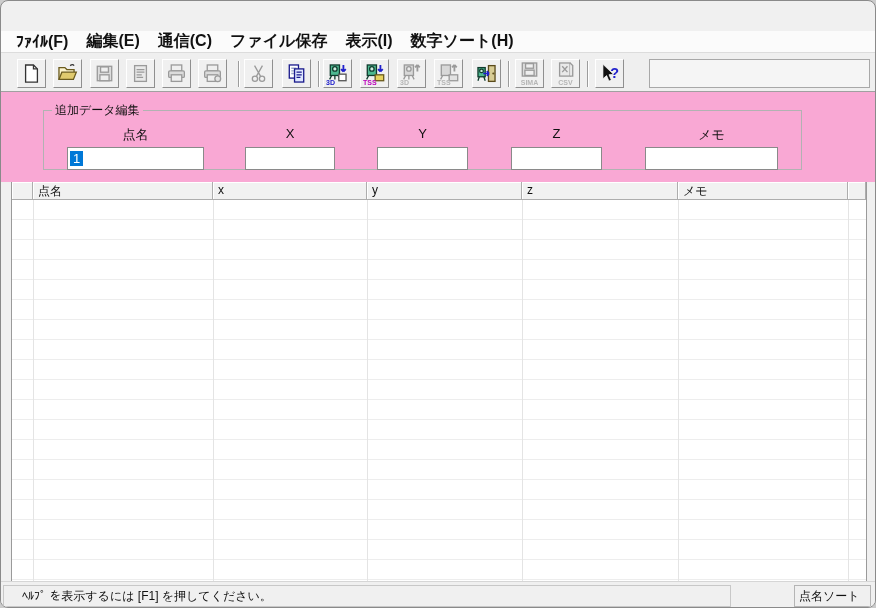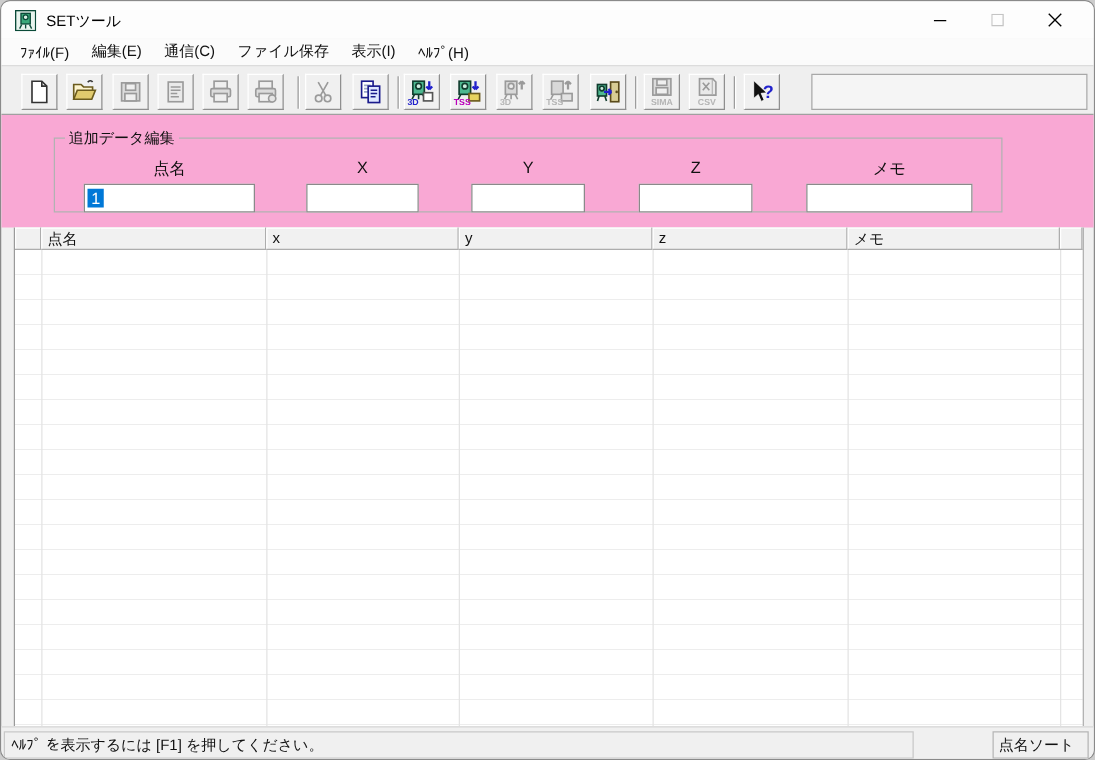--- a/index.html
+++ b/index.html
@@ -9,21 +9,21 @@
     border:1px solid #8a8a8a; border-radius:8px; overflow:hidden;
   }
   
   .titlebar { position:absolute; left:0; top:0; width:100%; height:30px; background:#fdfdfd; }
   .app-icon { position:absolute; left:11px; top:7px; width:17px; height:17px; }
   .title-text { position:absolute; left:36px; top:8px; font-size:12px; color:#000; }
   .capbtn { position:absolute; top:0; width:46px; height:30px; display:flex; align-items:center; justify-content:center; }
   .capbtn.min { left:728px; } .capbtn.max { left:774px; } .capbtn.close { left:820px; }
   
   .menubar { position:absolute; left:0; top:30px; width:100%; height:21px; background:#fbfbfb; display:flex; align-items:center; padding-left:6px; }
-  .menu-item { font-size:12px; color:#111; padding:3px 9px; cursor:default; }
+  .menu-item { font-size:16px; color:#111; padding:3px 9px; cursor:default;font-weight:bold; }
   
   .toolbar { position:absolute; left:0; top:51px; width:100%; height:40px; background:#efefef;
     border-top:1px solid #dcdcdc; border-bottom:1px solid #a0a0a0; }
   .tbtn { position:absolute; top:6px; width:29px; height:29px; background:#f0f0f0;
     border-top:1px solid #ffffff; border-left:1px solid #ffffff;
     border-right:1px solid #8f8f8f; border-bottom:1px solid #8f8f8f;
     display:flex; align-items:center; justify-content:center; }
   .tbtn svg { width:21px; height:21px; }
   .tsep { position:absolute; top:8px; width:2px; height:26px; border-left:1px solid #9c9c9c; border-right:1px solid #ffffff; }
   .badge { position:absolute; left:2px; bottom:0px; font-size:7px; font-weight:bold; line-height:8px; letter-spacing:0; }
@@ -52,61 +52,37 @@
   .th.sel  { width:21px; }
   .th.c1 { width:180px; } .th.c2 { width:154px; } .th.c3 { width:155px; }
   .th.c4 { width:156px; } .th.c5 { width:170px; } .th.stub { flex:1; }
   .tbody { position:absolute; left:0; top:18px; right:0; bottom:0;
     background:repeating-linear-gradient(to bottom,#ffffff 0 19px,#ededed 19px 20px); }
   .vline { position:absolute; top:0; bottom:0; width:1px; background:#e4e4e4; }
   .v0{left:21px;} .v1{left:201px;} .v2{left:355px;} .v3{left:510px;} .v4{left:666px;} .v5{left:836px;}
   
   .statusbar { position:absolute; left:0; top:580px; width:100%; height:28px; background:#f0f0f0; border-top:1px solid #d6d6d6; }
   .status-left { position:absolute; left:2px; top:3px; width:728px; height:22px;
-    border:1px solid #c8c8c8; font-size:12px; color:#111; line-height:20px; padding-left:5px; }
+    border:1px solid #c8c8c8; font-size:12px; color:#111; line-height:20px; padding-left:18px; }
   .status-right { position:absolute; left:793px; top:3px; width:77px; height:22px;
     border:1px solid #b5b5b5; font-size:12px; color:#111; line-height:20px; padding-left:4px; background:#f0f0f0; }
 </style>
 </head>
 <body>
 
 <div class="window">
 
-  <div class="titlebar">
-    <svg class="app-icon" viewBox="0 0 16 16">
-      <rect x="0.5" y="0.5" width="15" height="15" fill="#e8f4ee" stroke="#0a4a38"></rect>
-      <rect x="4.5" y="2.5" width="7" height="8" fill="#3aa87a" stroke="#0a4a38"></rect>
-      <circle cx="8" cy="5.5" r="1.8" fill="#d6f2e4" stroke="#0a4a38"></circle>
-      <path d="M5 11 L3.5 14 M11 11 L12.5 14 M8 11 V14" stroke="#0a4a38" fill="none"></path>
-    </svg>
-    <span class="title-text">SETツール</span>
-    <div class="capbtn min">
-      <svg width="11" height="11" viewBox="0 0 11 11">
-          <path d="M0 5.5 H10" stroke="#000" stroke-width="1"></path>
-        </svg>
-    </div>
-    <div class="capbtn max">
-      <svg width="11" height="11" viewBox="0 0 11 11">
-          <rect x="0.5" y="0.5" width="9" height="9" fill="none" stroke="#c4c4c4" stroke-width="1"></rect>
-        </svg>
-    </div>
-    <div class="capbtn close">
-      <svg width="12" height="12" viewBox="0 0 12 12">
-          <path d="M1 1 L11 11 M11 1 L1 11" stroke="#000" stroke-width="1.1"></path>
-        </svg>
-    </div>
-  </div>
 
   <div class="menubar">
     <span class="menu-item">ﾌｧｲﾙ(F)</span>
     <span class="menu-item">編集(E)</span>
     <span class="menu-item">通信(C)</span>
     <span class="menu-item">ファイル保存</span>
     <span class="menu-item">表示(I)</span>
-    <span class="menu-item">ﾍﾙﾌﾟ(H)</span>
+    <span class="menu-item">数字ソート(H)</span>
   </div>
 
   <div class="toolbar">
 
     <div class="tbtn" style="left:16px">
       <svg viewBox="0 0 16 16">
         <path d="M3.5 1.5 h6 l3 3 v10 h-9 z" fill="#ffffff" stroke="#333"></path>
         <path d="M9.5 1.5 v3 h3" fill="none" stroke="#333"></path>
       </svg>
     </div>

